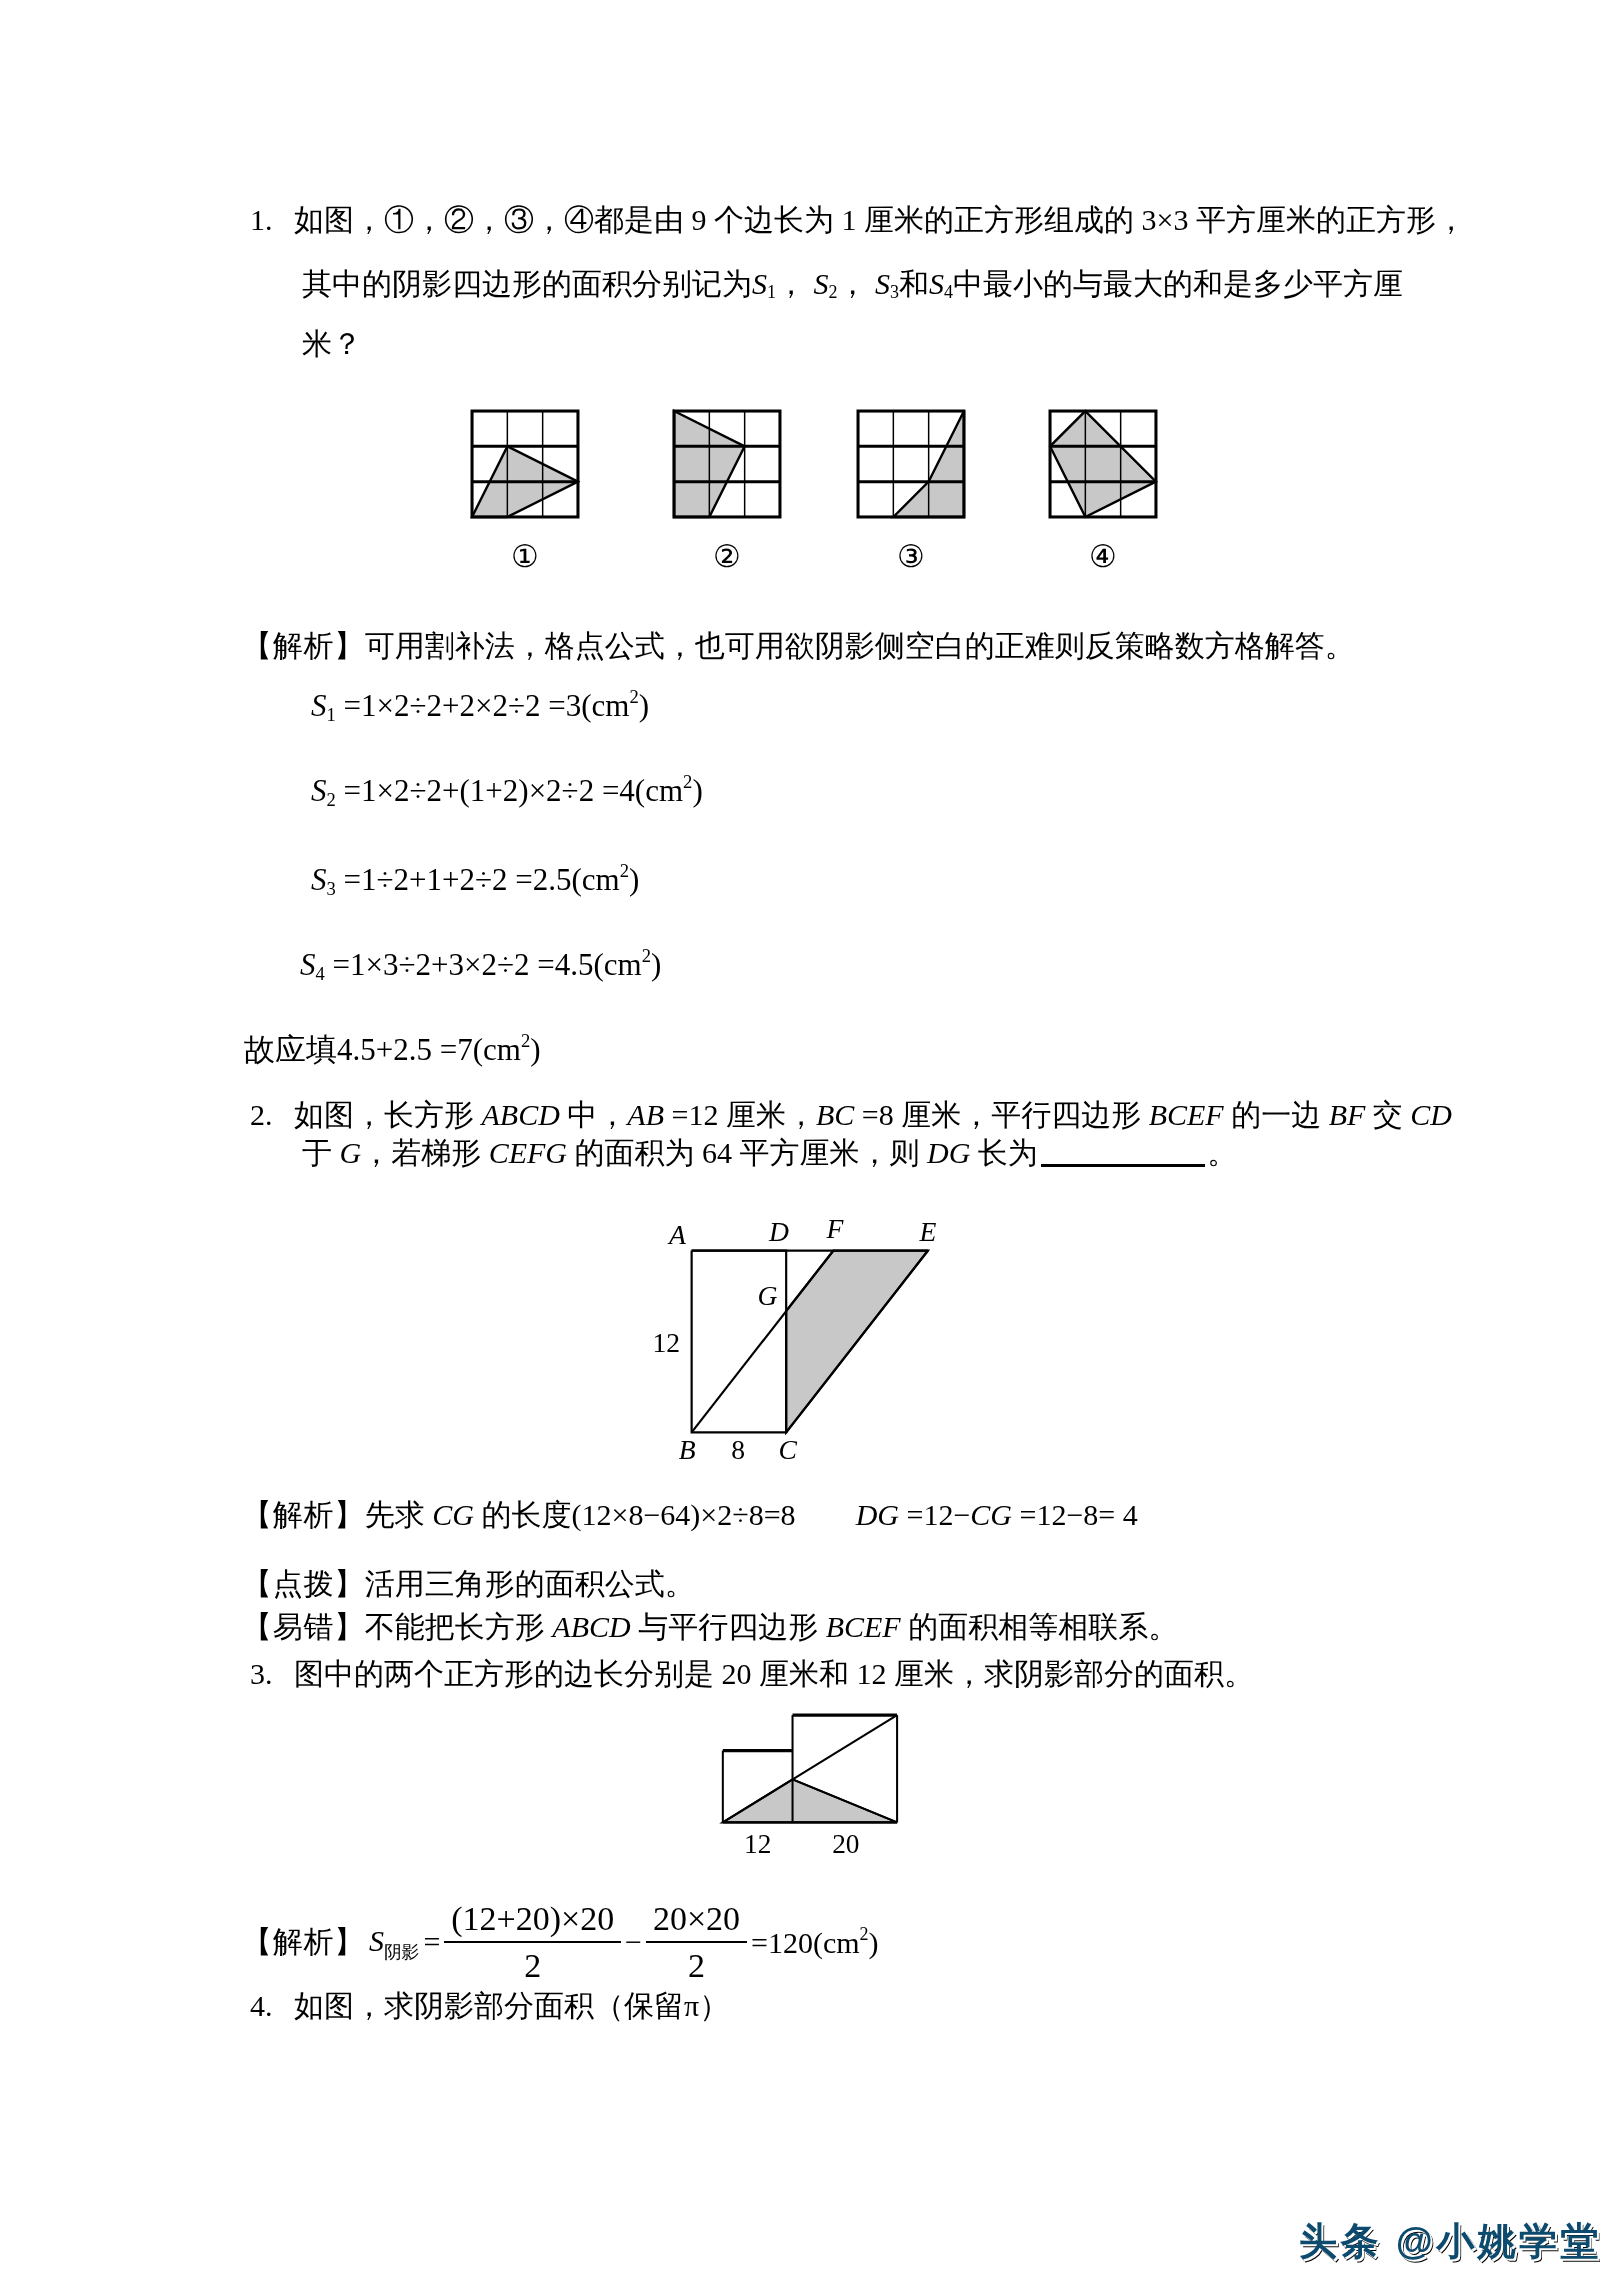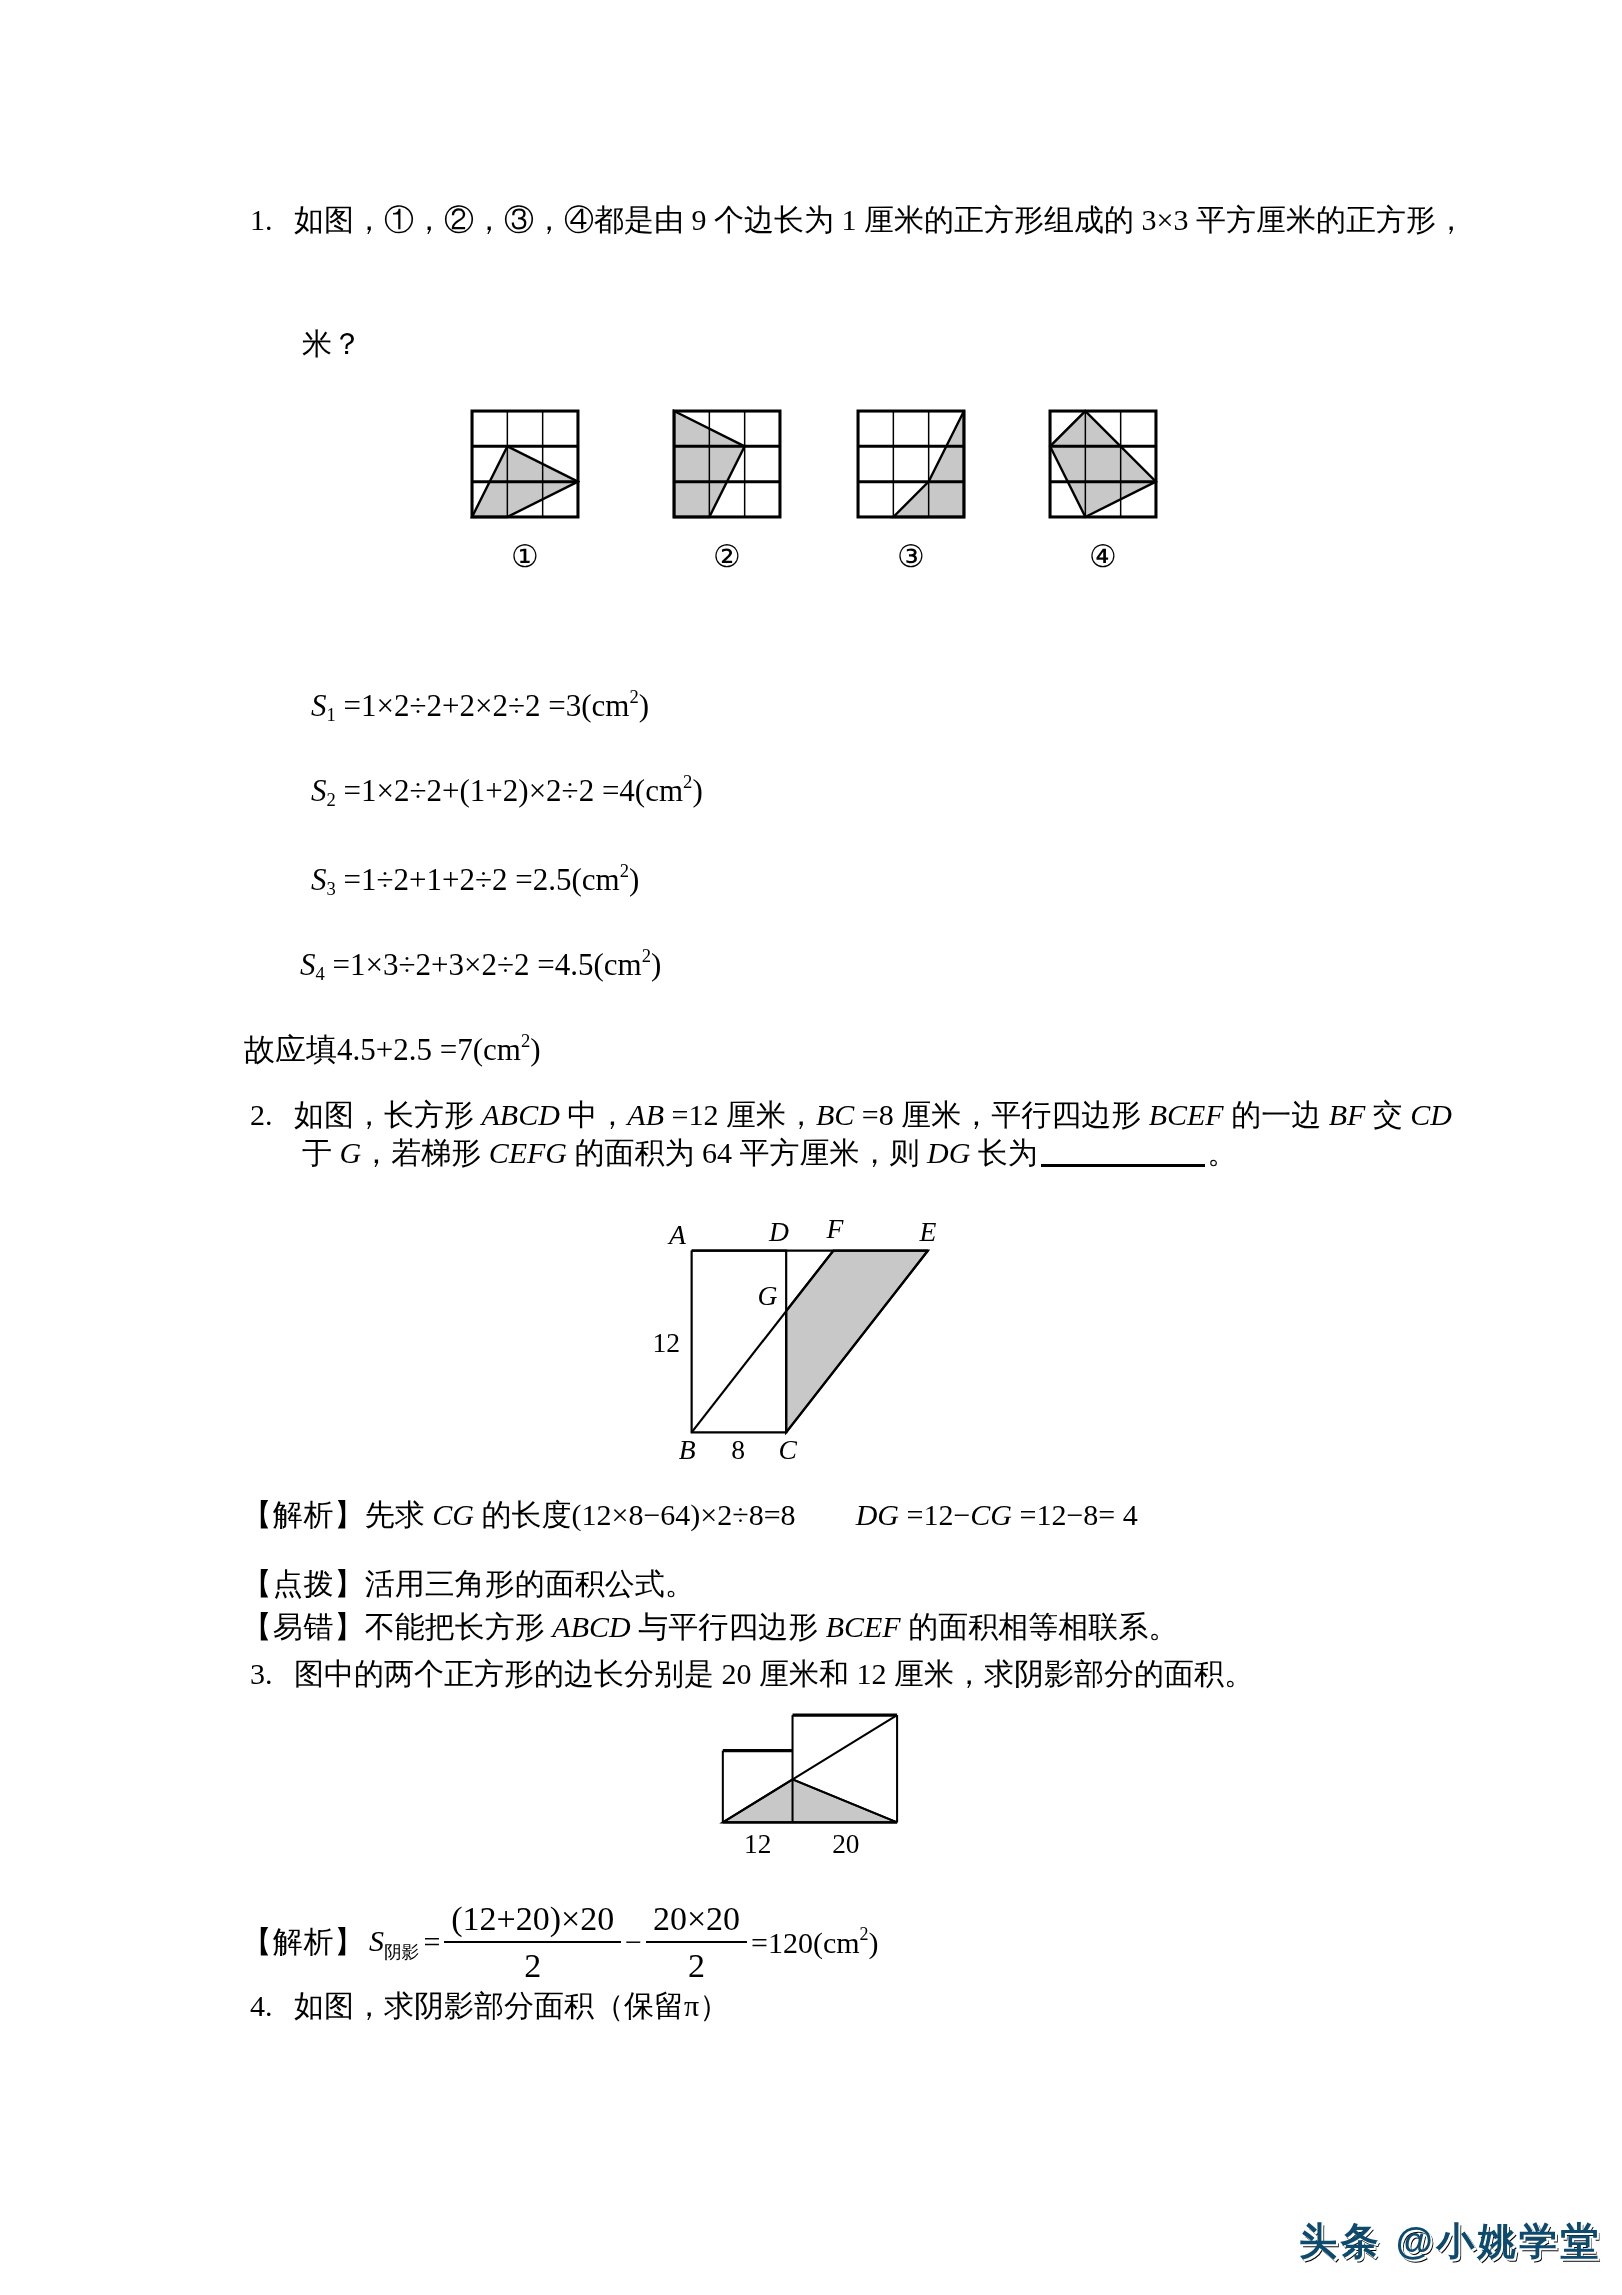--- a/index.html
+++ b/index.html
@@ -48,20 +48,21 @@
   svg .it{font-style:italic;}
 </style>
 </head>
 <body>
 
 <div class="page">
 
   <div class="ln" style="top:201px;left:250px;">
     <span class="pnum">1.</span><span>如图，①，②，③，④都是由 9 个边长为 1 厘米的正方形组成的 3×3 平方厘米的正方形，</span>
   </div>
+  <div class="ln" style="top:265px;left:302px;"><span>其中的阴影四边形的面积分别记为</span><span class="ri">S</span><span class="rs">1</span><span>， </span><span class="ri">S</span><span class="rs">2</span><span>， </span><span class="ri">S</span><span class="rs">3</span><span>和</span><span class="ri">S</span><span class="rs">4</span><span>中最小的与最大的和是多少平方厘</span></div>
   <div class="ln" style="top:325px;left:302px;">米？</div>
 
   <svg style="left:470px;top:409px;" width="110" height="110" viewBox="-3 -3 162 162">
     <polygon fill="#c8c8c8" stroke="#000" stroke-width="3.5" points="52,52 156,104 52,156 0,156"></polygon>
     <g stroke="#000">
       <line x1="52" y1="0" x2="52" y2="156" stroke-width="2.2"></line>
         <line x1="104" y1="0" x2="104" y2="156" stroke-width="2.2"></line>
       <line x1="0" y1="52" x2="156" y2="52" stroke-width="4.5"></line>
         <line x1="0" y1="104" x2="156" y2="104" stroke-width="4.5"></line>
       <rect x="0" y="0" width="156" height="156" fill="none" stroke-width="4.5"></rect>
@@ -96,20 +97,23 @@
         <line x1="0" y1="104" x2="156" y2="104" stroke-width="4.5"></line>
       <rect x="0" y="0" width="156" height="156" fill="none" stroke-width="4.5"></rect>
     </g>
   </svg>
 
   <div class="gridlabel" style="top:541px;left:470px;">①</div>
   <div class="gridlabel" style="top:541px;left:672px;">②</div>
   <div class="gridlabel" style="top:541px;left:856px;">③</div>
   <div class="gridlabel" style="top:541px;left:1048px;">④</div>
 
+  <div class="ln" style="top:627px;left:242px;">
+    <span class="blabel">【解析】</span><span>可用割补法，格点公式，也可用欲阴影侧空白的正难则反策略数方格解答。</span>
+  </div>
   <div class="ln formula" style="top:685px;left:311px;"><span class="ri">S</span><span class="rs">1</span><span> =1×2÷2+2×2÷2 =3(cm</span><span class="rp">2</span><span>)</span></div>
   <div class="ln formula" style="top:770px;left:311px;"><span class="ri">S</span><span class="rs">2</span><span> =1×2÷2+(1+2)×2÷2 =4(cm</span><span class="rp">2</span><span>)</span></div>
   <div class="ln formula" style="top:859px;left:311px;"><span class="ri">S</span><span class="rs">3</span><span> =1÷2+1+2÷2 =2.5(cm</span><span class="rp">2</span><span>)</span></div>
   <div class="ln formula" style="top:944px;left:300px;"><span class="ri">S</span><span class="rs">4</span><span> =1×3÷2+3×2÷2 =4.5(cm</span><span class="rp">2</span><span>)</span></div>
   <div class="ln formula" style="top:1029px;left:244px;"><span>故应填</span><span>4.5+2.5 =7(cm</span><span class="rp">2</span><span>)</span></div>
 
   <div class="ln" style="top:1096px;left:250px;">
     <span class="pnum">2.</span><span><span>如图，长方形 </span><span class="ri">ABCD</span><span> 中，</span><span class="ri">AB</span><span> =12 厘米，</span><span class="ri">BC</span><span> =8 厘米，平行四边形 </span><span class="ri">BCEF</span><span> 的一边 </span><span class="ri">BF</span><span> 交 </span><span class="ri">CD</span></span>
   </div>
   <div class="ln" style="top:1134px;left:302px;"><span>于 </span><span class="ri">G</span><span>，若梯形 </span><span class="ri">CEFG</span><span> 的面积为 64 平方厘米，则 </span><span class="ri">DG</span><span> 长为</span><span class="ru"></span><span>。</span></div>

